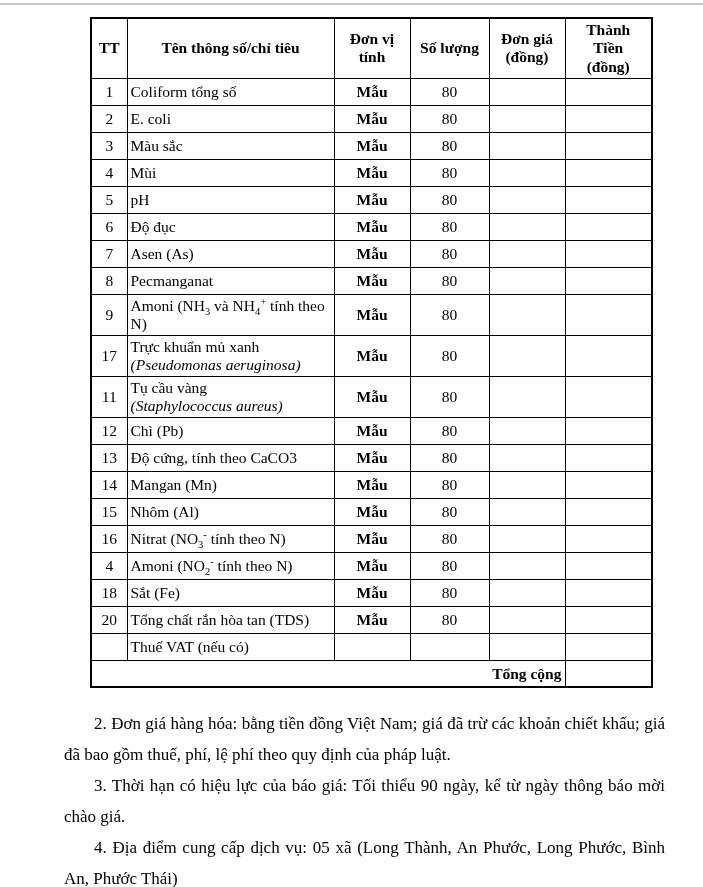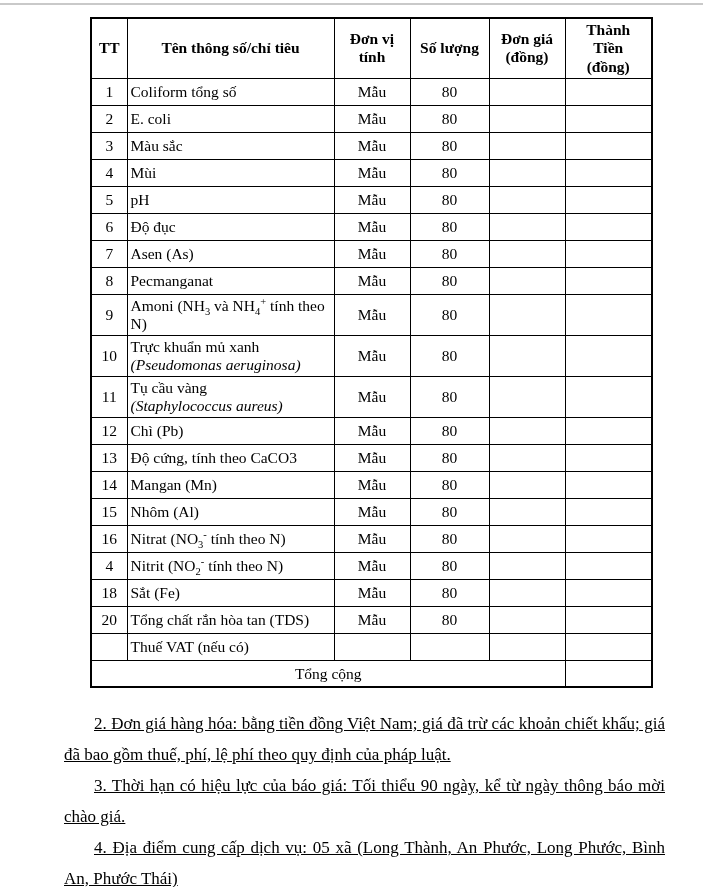--- a/index.html
+++ b/index.html
@@ -39,40 +39,40 @@
     height: 58px;
     padding: 2px 1px;
   }
   table.quote-table td {
     height: 27px;
     line-height: 18px;
     padding: 2px 3px;
   }
   td.c-tt   { text-align: center; }
   td.c-name { text-align: left; padding-left: 7px; padding-right: 4px; }
-  td.c-unit { text-align: center; }
+  td.c-unit { text-align: center; font-weight: bold; }
   td.c-qty  { text-align: center; }
   td.c-price{ text-align: center; }
   td.c-total{ text-align: center; }
   td.total-label {
-    text-align: center;
-    font-weight: normal;
+    text-align: right;
+    font-weight: bold;
     height: 29px;
     font-size: 16px;
   }
   .seg-italic { font-style: italic; }
   sub.seg-sub { font-size: 10.5px; vertical-align: sub; line-height: 0; }
   sup.seg-sup { font-size: 10.5px; vertical-align: super; line-height: 0; }
   .notes {
     margin: 20px 38px 0 64px;
     font-size: 17px;
     line-height: 31px;
     text-align: justify;
   }
-  .notes p { text-indent: 30px; text-decoration: underline; }
+  .notes p { text-indent: 30px; }
 </style>
 </head>
 <body>
 
 <div class="page-edge"></div>
 
 <div class="doc-table-wrap">
   <table class="quote-table">
     <colgroup>
       <col style="width:36px">
@@ -163,21 +163,21 @@
         </tr>
         <tr>
           <td class="c-tt">9</td>
           <td class="c-name"><span>Amoni (NH</span><sub class="seg-sub">3</sub><span> và NH</span><sub class="seg-sub">4</sub><sup class="seg-sup">+</sup><span> tính theo N)</span></td>
           <td class="c-unit">Mẫu</td>
           <td class="c-qty">80</td>
           <td class="c-price"></td>
           <td class="c-total"></td>
         </tr>
         <tr>
-          <td class="c-tt">10</td>
+          <td class="c-tt">17</td>
           <td class="c-name"><span>Trực khuẩn mủ xanh</span><br><span class="seg-italic">(Pseudomonas aeruginosa)</span></td>
           <td class="c-unit">Mẫu</td>
           <td class="c-qty">80</td>
           <td class="c-price"></td>
           <td class="c-total"></td>
         </tr>
         <tr>
           <td class="c-tt">11</td>
           <td class="c-name"><span>Tụ cầu vàng</span><br><span class="seg-italic">(Staphylococcus aureus)</span></td>
           <td class="c-unit">Mẫu</td>
@@ -220,21 +220,21 @@
         <tr>
           <td class="c-tt">16</td>
           <td class="c-name"><span>Nitrat (NO</span><sub class="seg-sub">3</sub><sup class="seg-sup">-</sup><span> tính theo N)</span></td>
           <td class="c-unit">Mẫu</td>
           <td class="c-qty">80</td>
           <td class="c-price"></td>
           <td class="c-total"></td>
         </tr>
         <tr>
           <td class="c-tt">4</td>
-          <td class="c-name"><span>Nitrit (NO</span><sub class="seg-sub">2</sub><sup class="seg-sup">-</sup><span> tính theo N)</span></td>
+          <td class="c-name"><span>Amoni (NO</span><sub class="seg-sub">2</sub><sup class="seg-sup">-</sup><span> tính theo N)</span></td>
           <td class="c-unit">Mẫu</td>
           <td class="c-qty">80</td>
           <td class="c-price"></td>
           <td class="c-total"></td>
         </tr>
         <tr>
           <td class="c-tt">18</td>
           <td class="c-name"><span>Sắt (Fe)</span></td>
           <td class="c-unit">Mẫu</td>
           <td class="c-qty">80</td>

